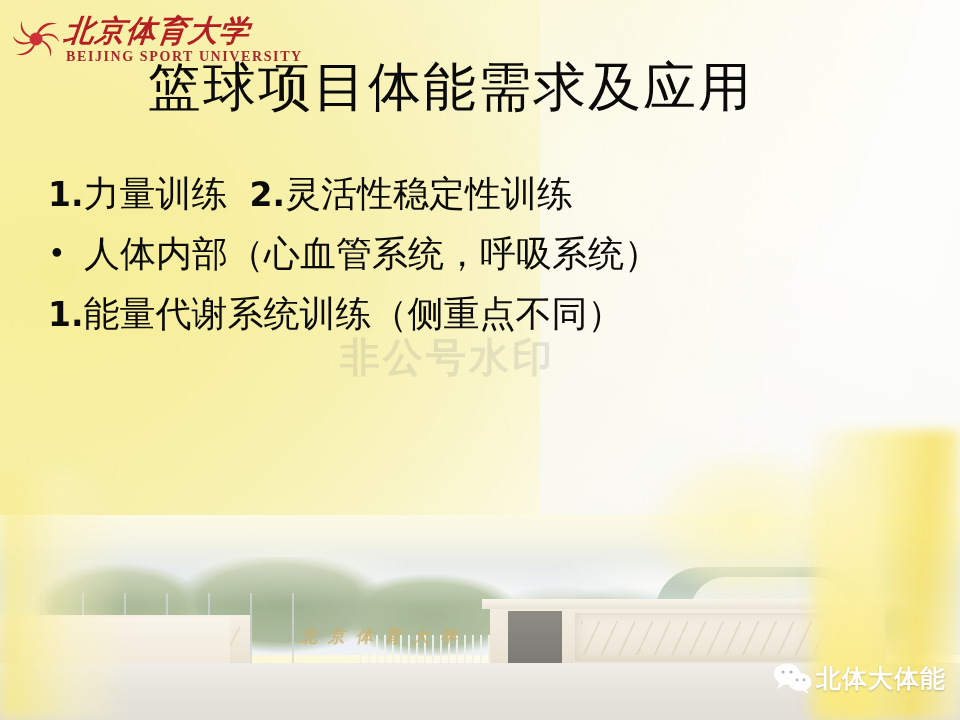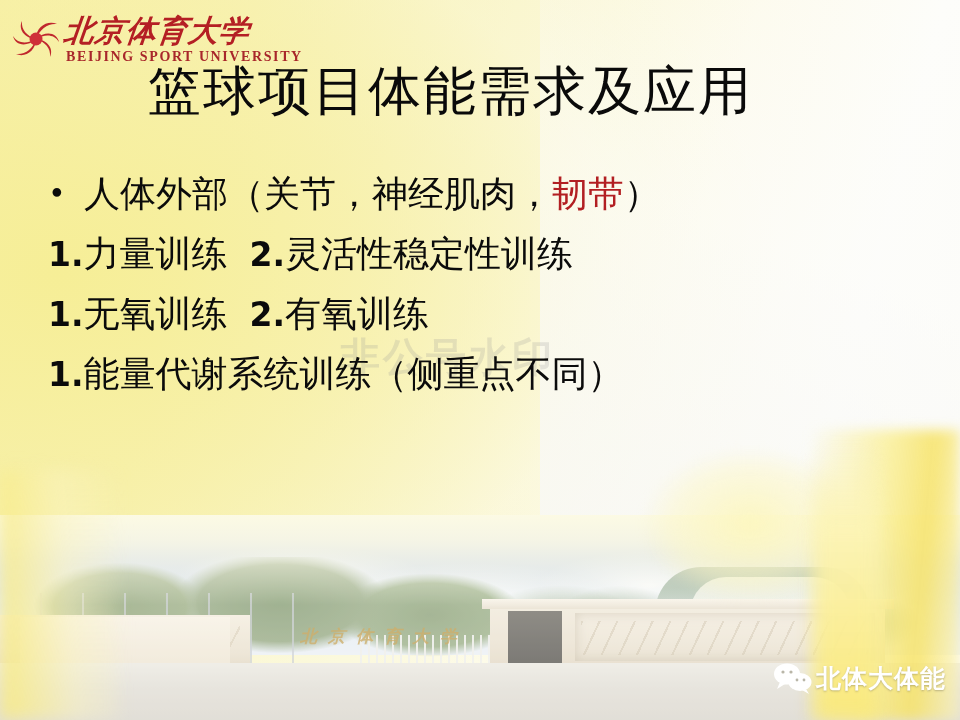--- a/index.html
+++ b/index.html
@@ -40,21 +40,21 @@
   .logo-en{
     position:absolute;left:54px;top:35px;
     font-family:"Liberation Serif","DejaVu Serif",serif;
     font-size:14px;font-weight:700;color:#a8272b;
     letter-spacing:1.6px;white-space:nowrap;
   }
 
   
   .title{
     position:absolute;left:148px;top:60px;
-    font-family:Liberation Serif, serif;
+    font-family:Liberation Mono, monospace;
     font-size:53px;font-weight:400;color:#0a0a0a;
     letter-spacing:2px;white-space:nowrap;line-height:62px;
   }
 
   
   .watermark{
     position:absolute;left:340px;top:330px;
     font-family:Liberation Mono, monospace;
     font-size:40px;font-weight:700;color:rgba(150,150,150,0.22);
     letter-spacing:3px;white-space:nowrap;pointer-events:none;
@@ -257,32 +257,29 @@
     <div class="logo-cn">北京体育大学</div>
     <div class="logo-en">BEIJING SPORT UNIVERSITY</div>
   </div>
 
   <div class="title">篮球项目体能需求及应用</div>
 
   <div class="watermark">非公号水印</div>
 
   <div class="body-list">
 
-    <div class="line bullet">
-      <span class="dot">•</span><span class="btxt">人体外部（关节，神经肌肉，</span><span class="red">韧带</span><span>）</span>
-    </div>
 
     <div class="line numbered">
       <span class="num">1.</span><span>力量训练</span><span class="gap"></span><span class="num">2.</span><span>灵活性稳定性训练</span>
     </div>
 
-
-    <div class="line numbered">
-      <span class="num">1.</span><span>无氧训练</span><span class="gap"></span><span class="num">2.</span><span>有氧训练</span>
-    </div>
+    <div class="line bullet">
+      <span class="dot">•</span><span class="btxt">人体内部（心血管系统，呼吸系统）</span>
+    </div>
+
 
 
     <div class="line numbered">
       <span class="num">1.</span><span>能量代谢系统训练（侧重点不同）</span>
     </div>
 
   </div>
 
   <div class="photo">
     <div class="sky"></div>

